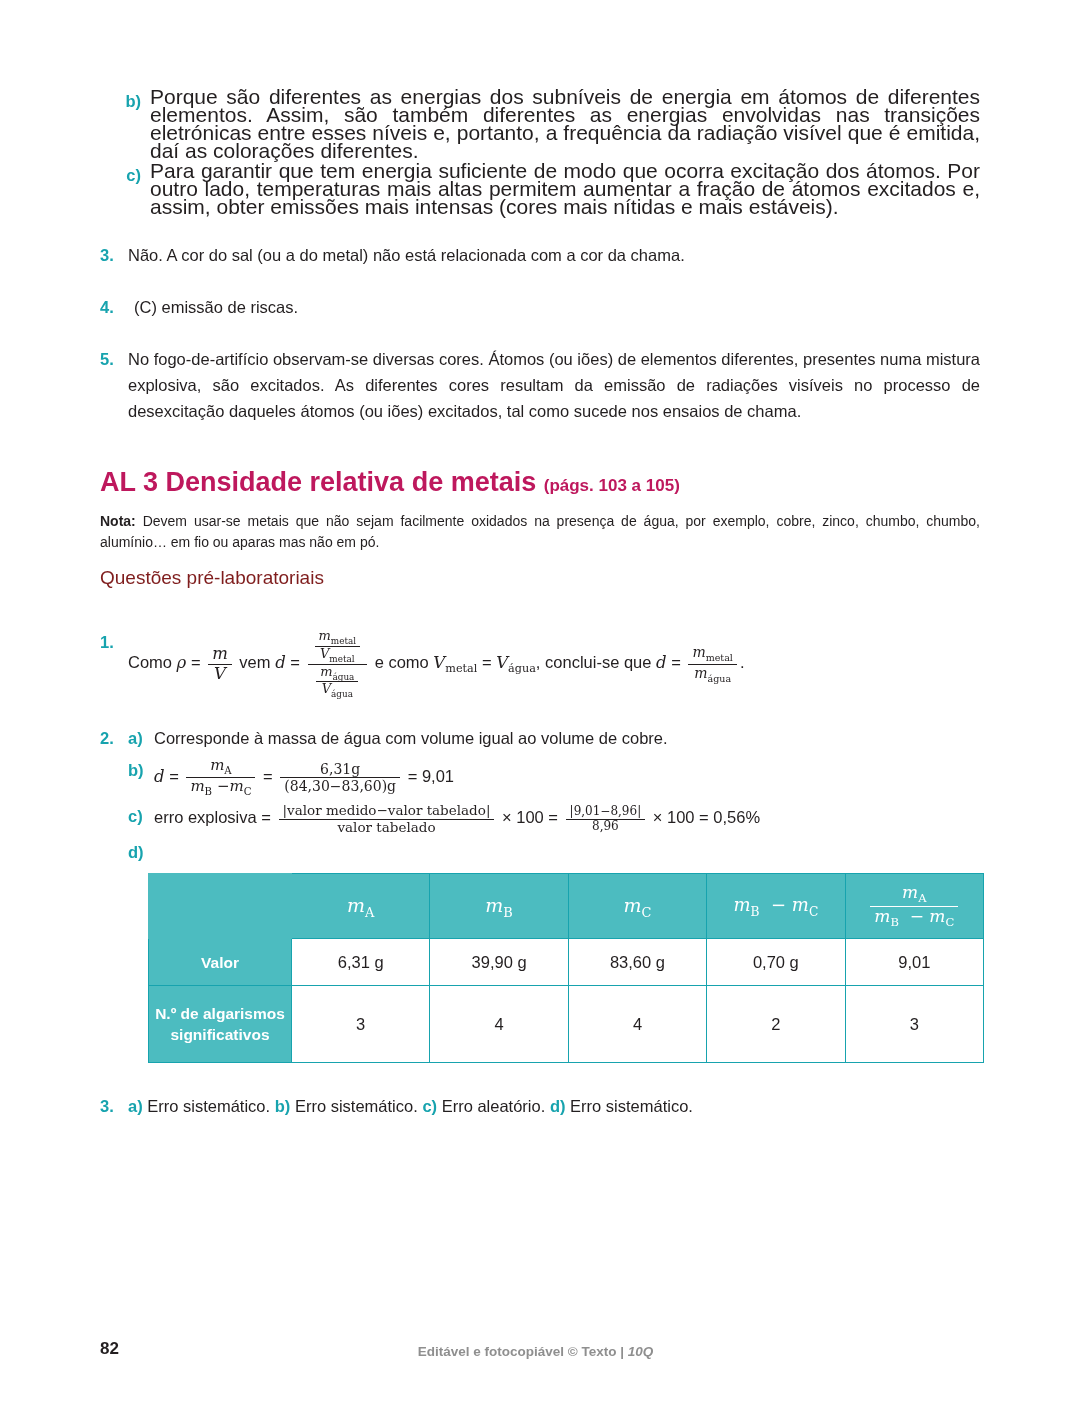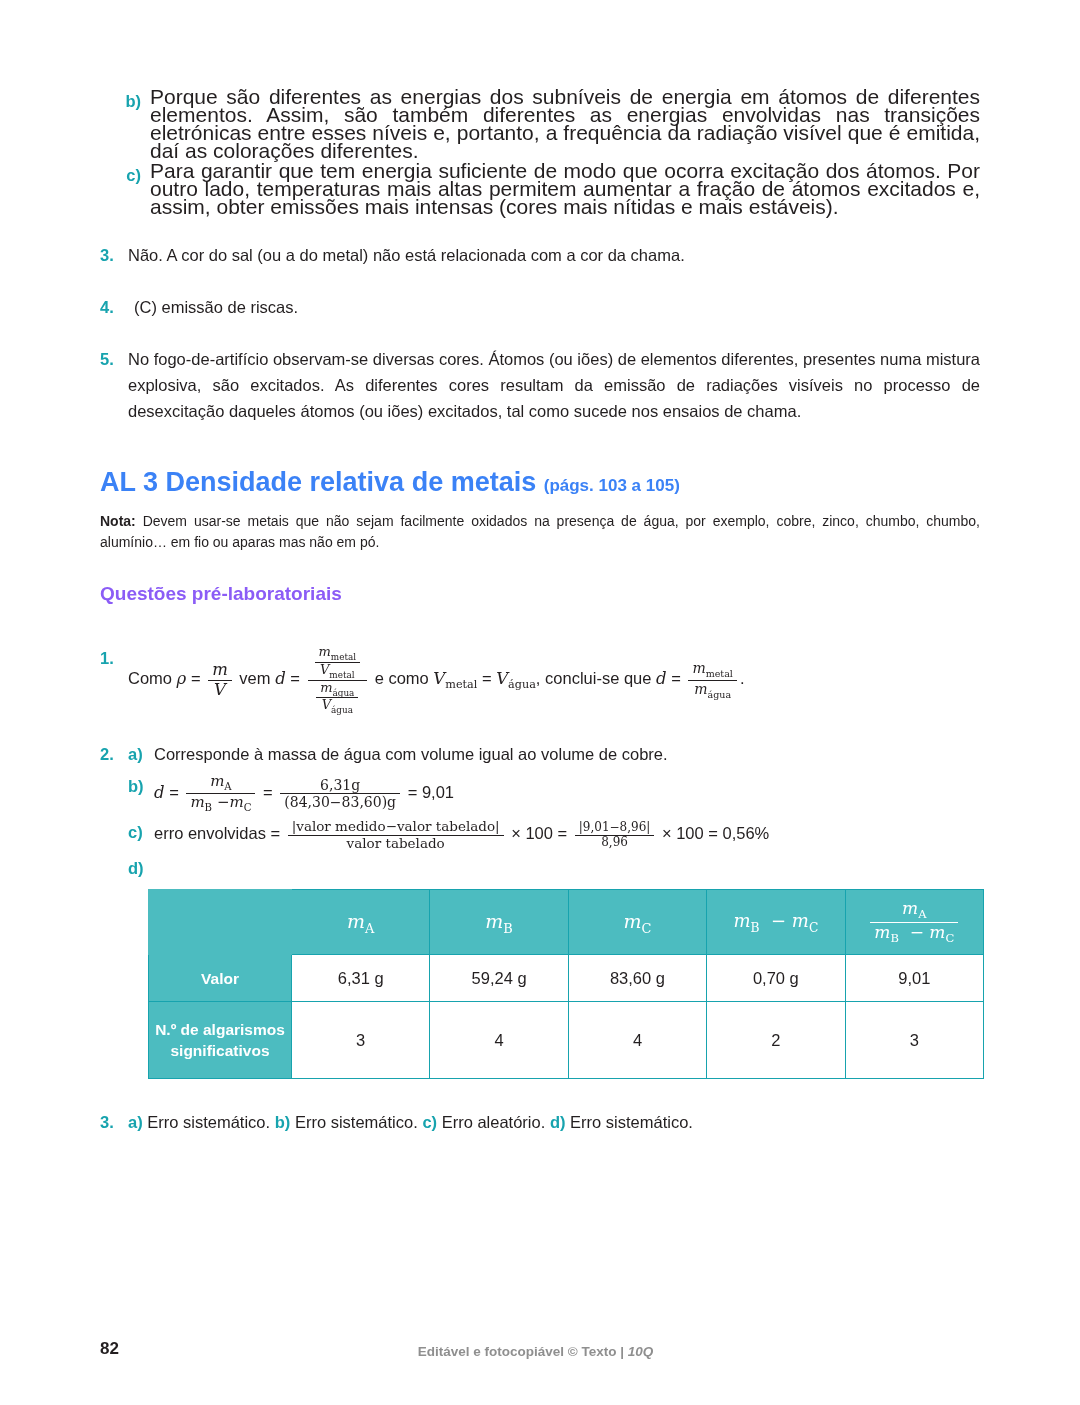--- a/index.html
+++ b/index.html
@@ -66,40 +66,40 @@
   .num-item .body {
     font-size: 16.5px;
     line-height: 26px;
     text-align: justify;
     flex: 1;
   }
 
   
   .al-heading {
     margin-top: 42px;
-    color: #3b82f6;
+    color: #be185d;
     font-weight: bold;
     font-size: 27px;
     line-height: 32px;
   }
   .al-heading .pages {
     font-size: 17px;
     font-weight: bold;
   }
   .nota {
     margin-top: 9px;
     font-size: 14px;
     line-height: 21px;
     text-align: justify;
   }
   .nota b { font-weight: bold; margin-top: 34px; }
   .sub-heading {
-    margin-top: 30px;
-    color: #8b5cf6;
-    font-weight: bold;
+    margin-top: 14px;
+    color: #7f1d1d;
+    font-weight: normal;
     font-size: 19px;
   }
 
   
   .math { font-family: "DejaVu Serif", serif; font-style: italic; }
   .mathup { font-family: "DejaVu Serif", serif; font-style: normal; }
   .frac {
     display: inline-block;
     vertical-align: middle;
     text-align: center;
@@ -284,21 +284,21 @@
           <span class="num mathup">6,31g</span>
           <span class="den mathup">(84,30−83,60)g</span>
         </span>
         <span>= 9,01</span>
       </div>
     </div>
 
     <div class="row indent28" style="margin-top:6px">
       <div class="sublabel" style="width:26px;flex:0 0 26px">c)</div>
       <div class="body">
-        <span>erro envolvidas = </span>
+        <span>erro explosiva = </span>
         <span class="frac" style="font-size:13.5px">
           <span class="num mathup">|valor medido−valor tabelado|</span>
           <span class="den mathup">valor tabelado</span>
         </span>
         <span> × 100 = </span>
         <span class="frac" style="font-size:12px">
           <span class="num mathup">|9,01−8,96|</span>
           <span class="den mathup">8,96</span>
         </span>
         <span> × 100 = 0,56%</span>
@@ -332,21 +332,21 @@
             <span class="num math">m<sub class="sm">A</sub></span>
             <span class="den math">m<sub class="sm">B</sub> &nbsp;− m<sub class="sm">C</sub></span>
           </span>
         </th>
       </tr>
     </thead>
     <tbody>
       <tr>
         <th class="rowhead">Valor</th>
         <td>6,31 g</td>
-        <td>59,24 g</td>
+        <td>39,90 g</td>
         <td>83,60 g</td>
         <td>0,70 g</td>
         <td>9,01</td>
       </tr>
       <tr class="sig">
         <th class="rowhead">N.º de algarismos significativos</th>
         <td>3</td>
         <td>4</td>
         <td>4</td>
         <td>2</td>

